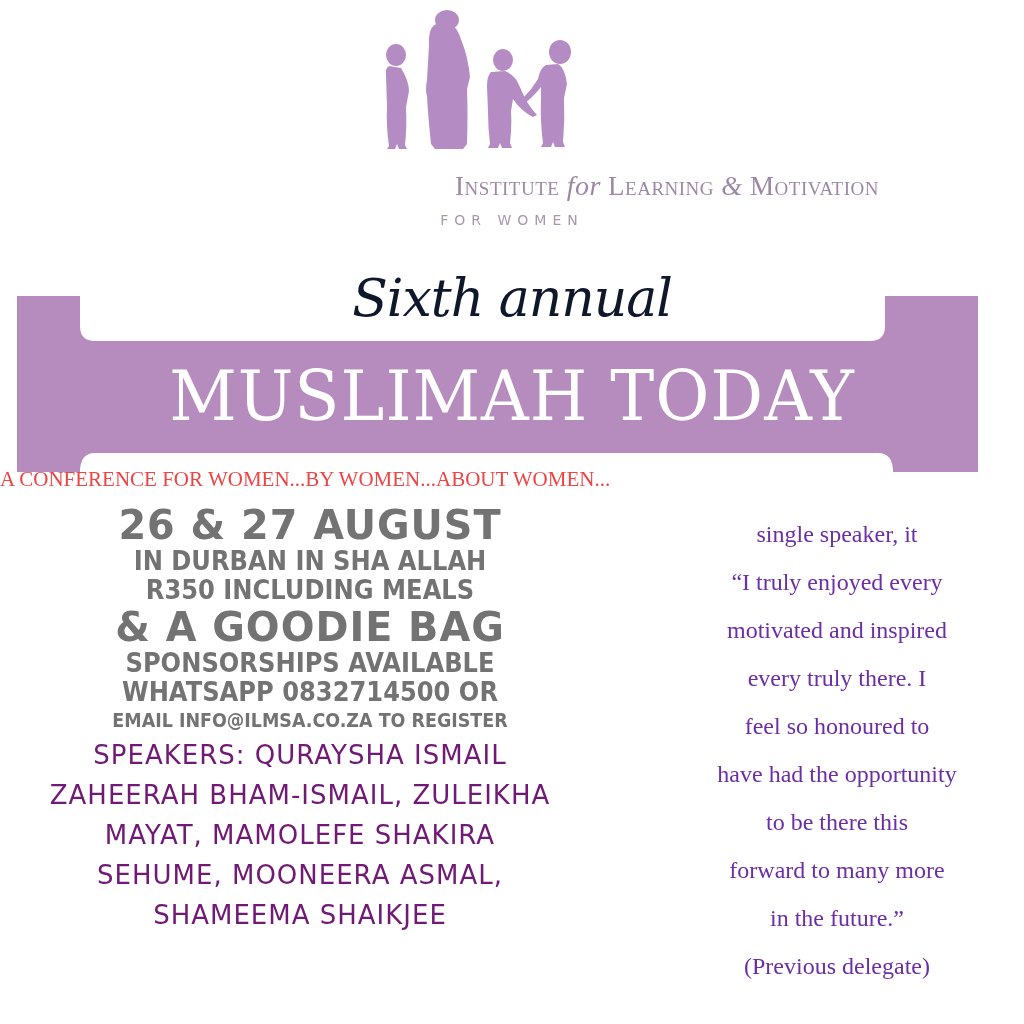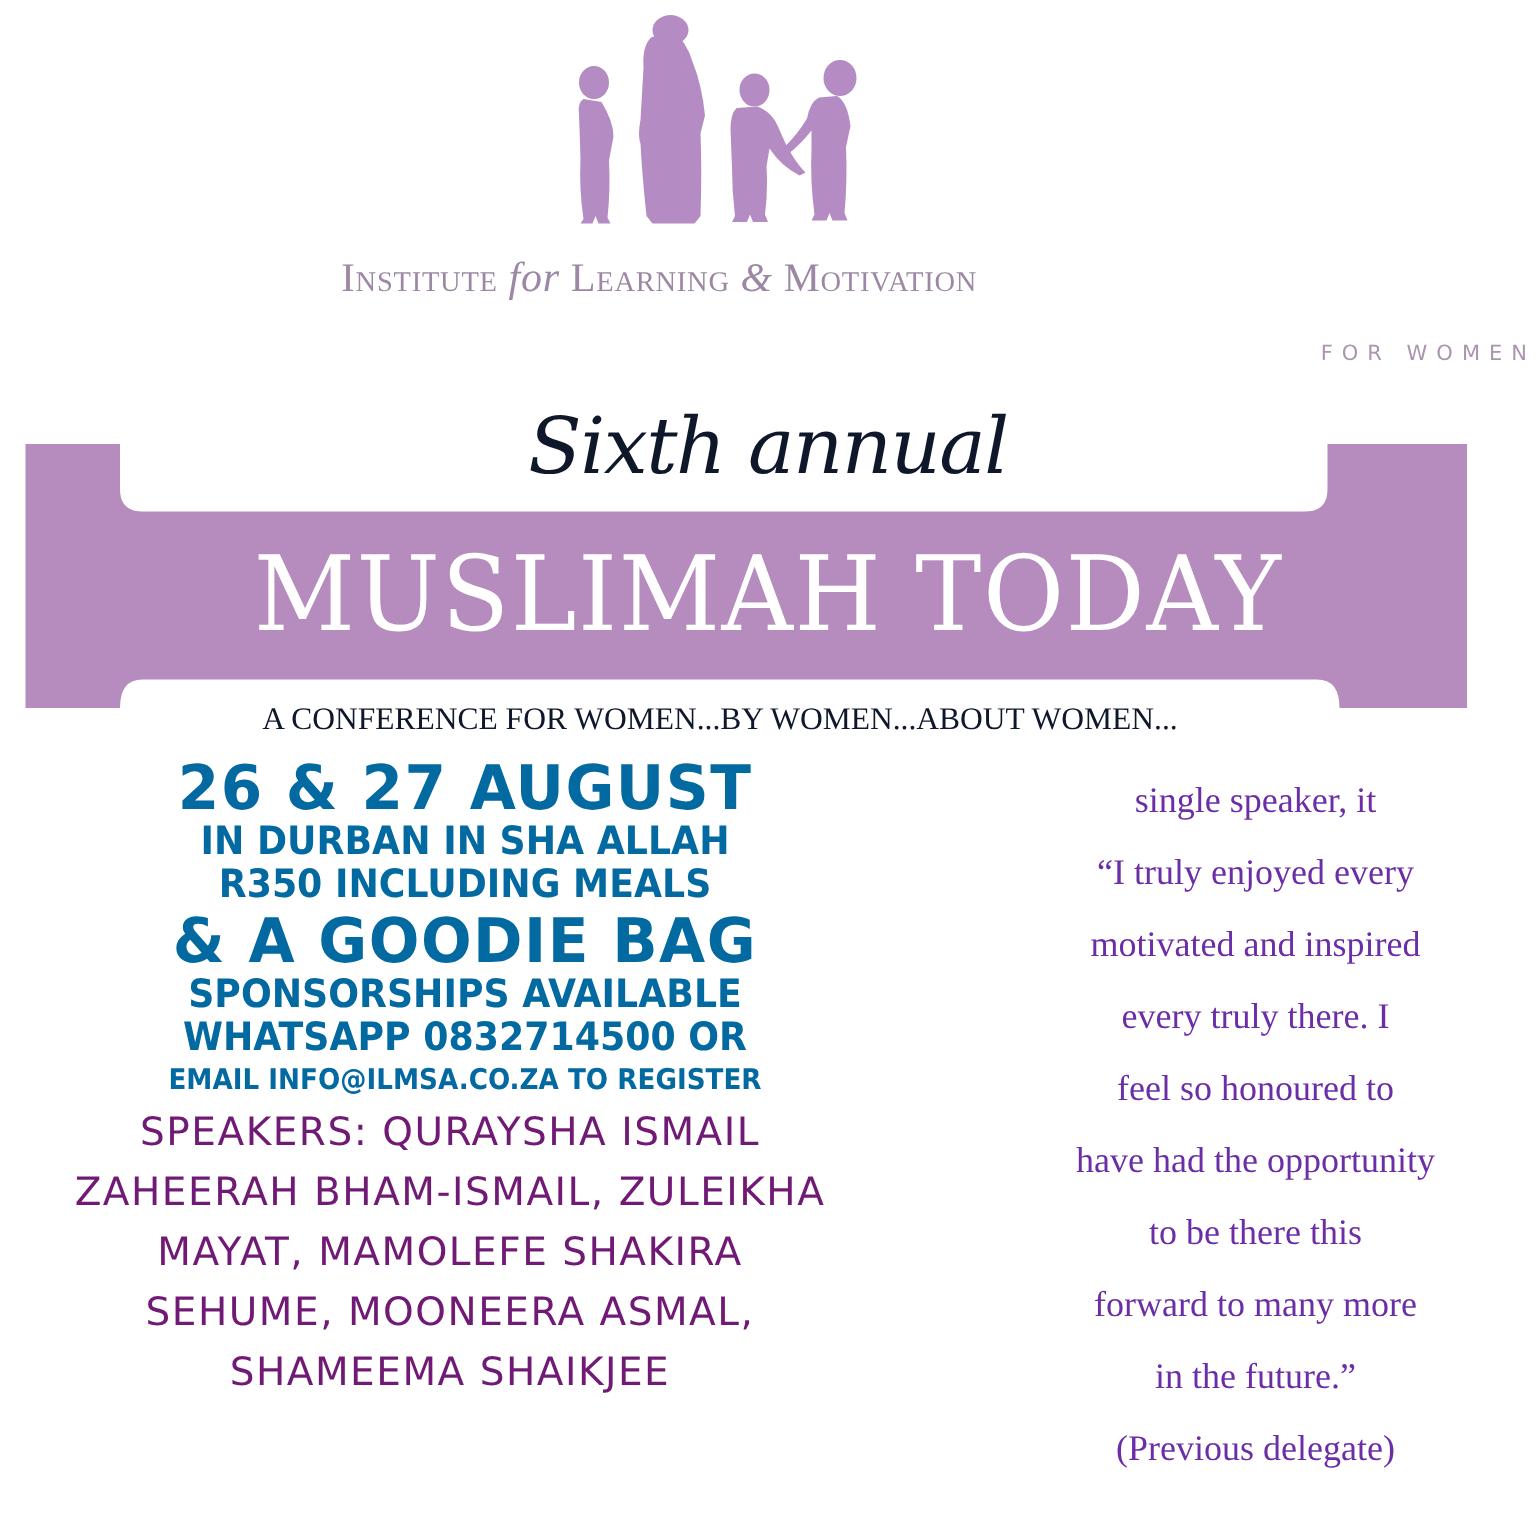--- a/index.html
+++ b/index.html
@@ -7,58 +7,58 @@
     width: 1024px; height: 1024px; overflow: hidden;
     background: #ffffff; position: relative;
     font-family: "Liberation Serif", serif;
   }
   .abs { position: absolute; }
 
   
   #logo-figures { left: 370px; top: 0; width: 240px; height: 160px; }
 
   .org-name {
-    left: 0; width: 879px; top: 170px; text-align: center;
+    left: 0; width: 879px; top: 170px; text-align: right;
     font-family: "Liberation Serif", serif;
     font-size: 27px; color: #9c88a4; letter-spacing: 0.5px;
     font-variant: small-caps;
   }
   .org-name .for { font-style: italic; font-variant: normal; font-size: 28px; }
   .org-name .amp { font-style: italic; font-variant: normal; }
   .org-sub {
-    left: 0; width: 1024px; top: 212px; text-align: right;
+    left: 0; width: 1024px; top: 212px; text-align: center;
     font-family: "DejaVu Sans", sans-serif;
-    font-size: 14px; letter-spacing: 6px; color: #a995ae; margin-top: 16px;
+    font-size: 14px; letter-spacing: 6px; color: #a995ae;
   }
 
   
   #banner { left: 0; top: 280px; width: 1024px; height: 200px; }
 
   .sixth {
     left: 0; width: 1024px; top: 268px; text-align: center;
     font-family: "DejaVu Serif", serif; font-style: italic;
     font-size: 52px; color: #0f172a; letter-spacing: -1px;
   }
   .title {
     left: 0; width: 1024px; top: 358px; text-align: center;
     font-family: "DejaVu Serif", serif;
     font-size: 66px; color: #ffffff; letter-spacing: 1px;
     font-weight: normal; transform: scaleY(1.05);
   }
   .tagline {
-    left: 0; width: 960px; top: 467px; text-align: center;
+    left: 0; width: 960px; top: 467px; text-align: left;
     font-family: "Liberation Serif", serif;
-    font-size: 21px; color: #0f172a; letter-spacing: 0px;
+    font-size: 21px; color: #ef4444; letter-spacing: 0px;
   }
 
   
   .details {
     left: 90px; width: 440px; top: 503px; text-align: center;
     font-family: "DejaVu Sans", sans-serif; font-weight: bold;
-    color: #0369a1; line-height: 1;
+    color: #737373; line-height: 1;
   }
   .details div { white-space: nowrap; }
   .d-big  { font-size: 41px; letter-spacing: 1px; line-height: 44px; transform: scaleX(0.97); }
   .d-med  { font-size: 26px; line-height: 29px; transform: scaleX(0.93); }
   .d-sm   { font-size: 19px; line-height: 27px; transform: scaleX(0.92); }
 
   .speakers {
     left: 0; width: 600px; top: 735px; text-align: center;
     font-family: "DejaVu Sans", sans-serif;
     font-size: 26px; line-height: 40px; color: #701a75; letter-spacing: 1px;

